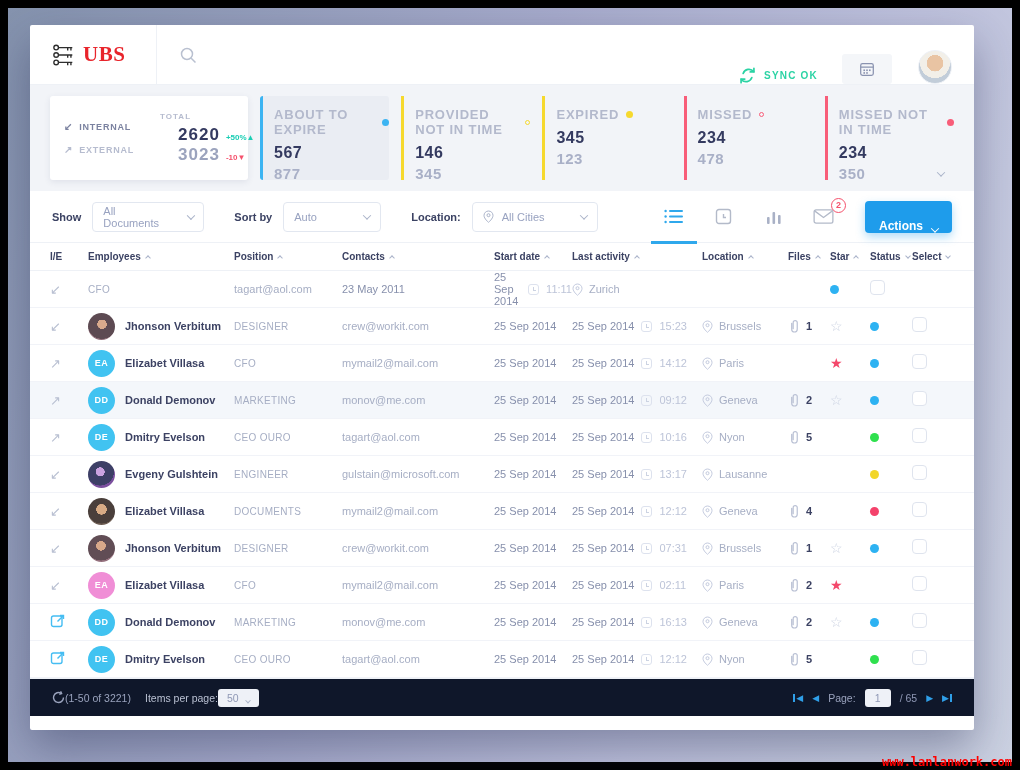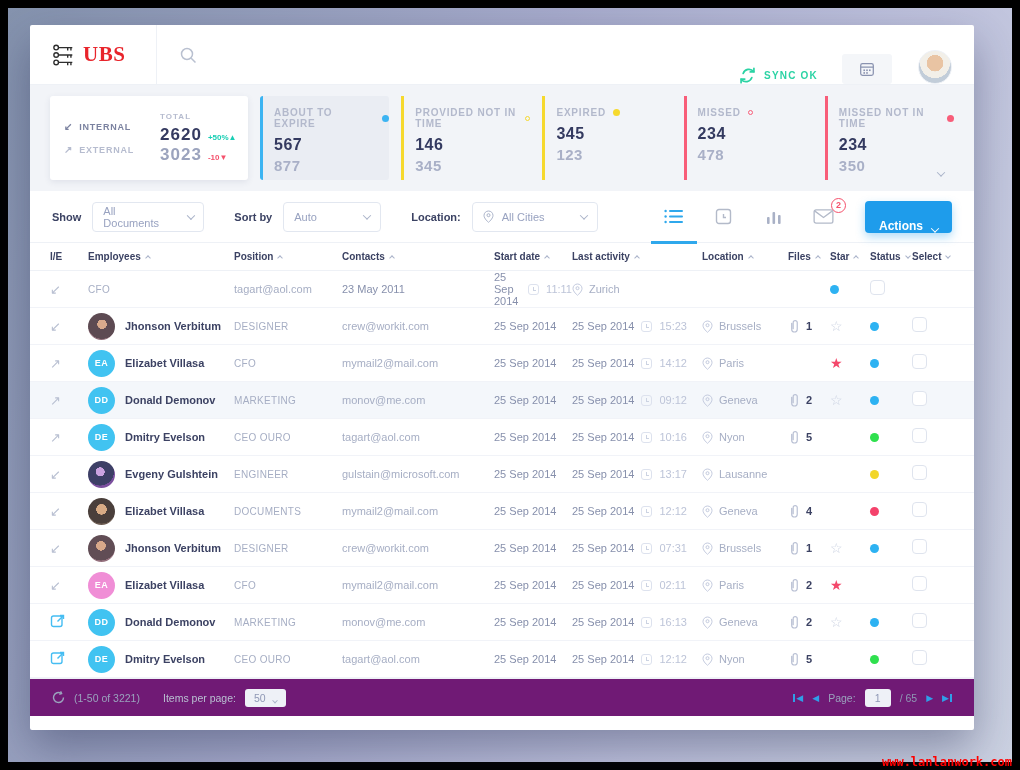--- a/index.html
+++ b/index.html
@@ -28,31 +28,31 @@
   .stats { height:106px; background:#f2f4f8; display:flex; align-items:center; padding:0 20px; position:relative; }
   .totals-card { width:198px; height:84px; background:#fff; border-radius:3px; box-shadow:0 2px 6px rgba(60,70,110,.10);
                  display:flex; align-items:center; padding:0 14px; gap:13px; flex-shrink:0; }
   .io-row { display:flex; align-items:center; gap:6px; font-size:9px; font-weight:700; letter-spacing:.8px; cursor:pointer; }
   .io-row.int { color:#7b82a0; margin-bottom:12px; }
   .io-row.ext { color:#b6bccf; }
   .io-arrow { font-size:10px; }
   .v-div { width:1px; height:46px; background:#edf0f5; }
   .tot-label { font-size:8px; font-weight:700; letter-spacing:1px; color:#b6bccf; margin-bottom:4px; }
   .tot-row { display:flex; align-items:baseline; gap:6px; }
-  .tot-num { font-size:17px; font-weight:800; letter-spacing:1px; }
+  .tot-num { font-size:17px; font-weight:800; letter-spacing:1px;margin-left:18px; }
   .tot-num.primary { color:#343a60; }
   .tot-num.secondary { color:#9ba3bd; font-weight:700; }
   .delta { font-size:8px; font-weight:700; }
   .delta.up { color:#19ceb4; }
   .delta.down { color:#f5516c; }
   .stat-blocks { flex:1; display:flex; gap:12px; margin-left:12px; height:84px; }
   .stat-block { flex:1; border-left:3px solid; padding:11px 0 0 11px; cursor:pointer; }
   .stat-block.raised { background:#eaedf3; border-radius:3px; }
   .sb-label-row { display:flex; align-items:center; gap:7px; }
-  .sb-label { font-size:10px; font-weight:700; letter-spacing:.8px; color:#b3b9cc; }
+  .sb-label { font-size:13px; font-weight:700; letter-spacing:.8px; color:#b3b9cc; }
   .sb-dot { width:7px; height:7px; border-radius:50%; flex-shrink:0; }
   .sb-dot.ring { background:transparent !important; border:1.6px solid; width:5px; height:5px; }
   .sb-primary { font-size:16px; font-weight:800; color:#343a60; margin-top:7px; letter-spacing:.5px; }
   .sb-secondary { font-size:15px; font-weight:700; color:#a9b0c7; margin-top:3px; letter-spacing:.5px; }
   .strip-chev { position:absolute; right:30px; bottom:14px; color:#7d88c4; cursor:pointer; }
 
   
   .filters { height:52px; display:flex; align-items:center; padding:0 22px 0 22px; border-bottom:1px solid #eef1f6; }
   .fgroup { display:flex; align-items:center; gap:11px; margin-right:30px; }
   .flabel { font-size:11px; font-weight:700; color:#3b4263; }
@@ -105,22 +105,22 @@
   .fcount { font-size:11px; font-weight:700; color:#3c4263; }
   .c-star { font-size:14px; line-height:1; }
   .c-star.star-filled { color:#f4486b; }
   .c-star.star-outline { color:#ccd3e2; }
   .dot { width:9px; height:9px; border-radius:50%; display:inline-block; }
   .dot.st-blue { background:#2db2f2; } .dot.st-green { background:#2fe04e; }
   .dot.st-yellow { background:#f2d629; } .dot.st-red { background:#f4426b; }
   .checkbox { width:15px; height:15px; border:1px solid #dfe4ee; border-radius:4px; background:#fff; display:inline-block; }
 
   
-  .footer { height:38px; display:flex; align-items:center; padding:0 22px; border-top:1px solid #eef1f6; background:#701a75;
-            font-size:10.5px; color:#9aa3bd; gap:9px; }
+  .footer { height:38px; display:flex; align-items:center; padding:0 22px; border-top:1px solid #eef1f6; background:#0f172a;
+            font-size:10.5px; color:#9aa3bd; }
   .ipp-label { color:#b9c0d2; margin-left:14px; }
   .ipp-box { background:#eef1f7; border-radius:3px; padding:3px 9px; display:flex; align-items:flex-end; gap:7px; color:#8f98b5; cursor:pointer; }
   .ipp-box .chev { width:4px; height:4px; }
   .pager { margin-left:auto; display:flex; align-items:center; gap:9px; color:#8f98b5; }
   .pg { color:#2f9fe8; font-size:9px; cursor:pointer; display:flex; align-items:center; gap:1px; }
   .pg .bar { width:2px; height:8px; background:#2f9fe8; display:inline-block; }
   .pg-label { color:#9aa3bd; }
   .pg-input { width:26px; height:18px; background:#eef1f7; border-radius:3px; display:flex; align-items:center; justify-content:center; color:#8f98b5; cursor:text; }
   .pg-total { color:#8f98b5; }
 

